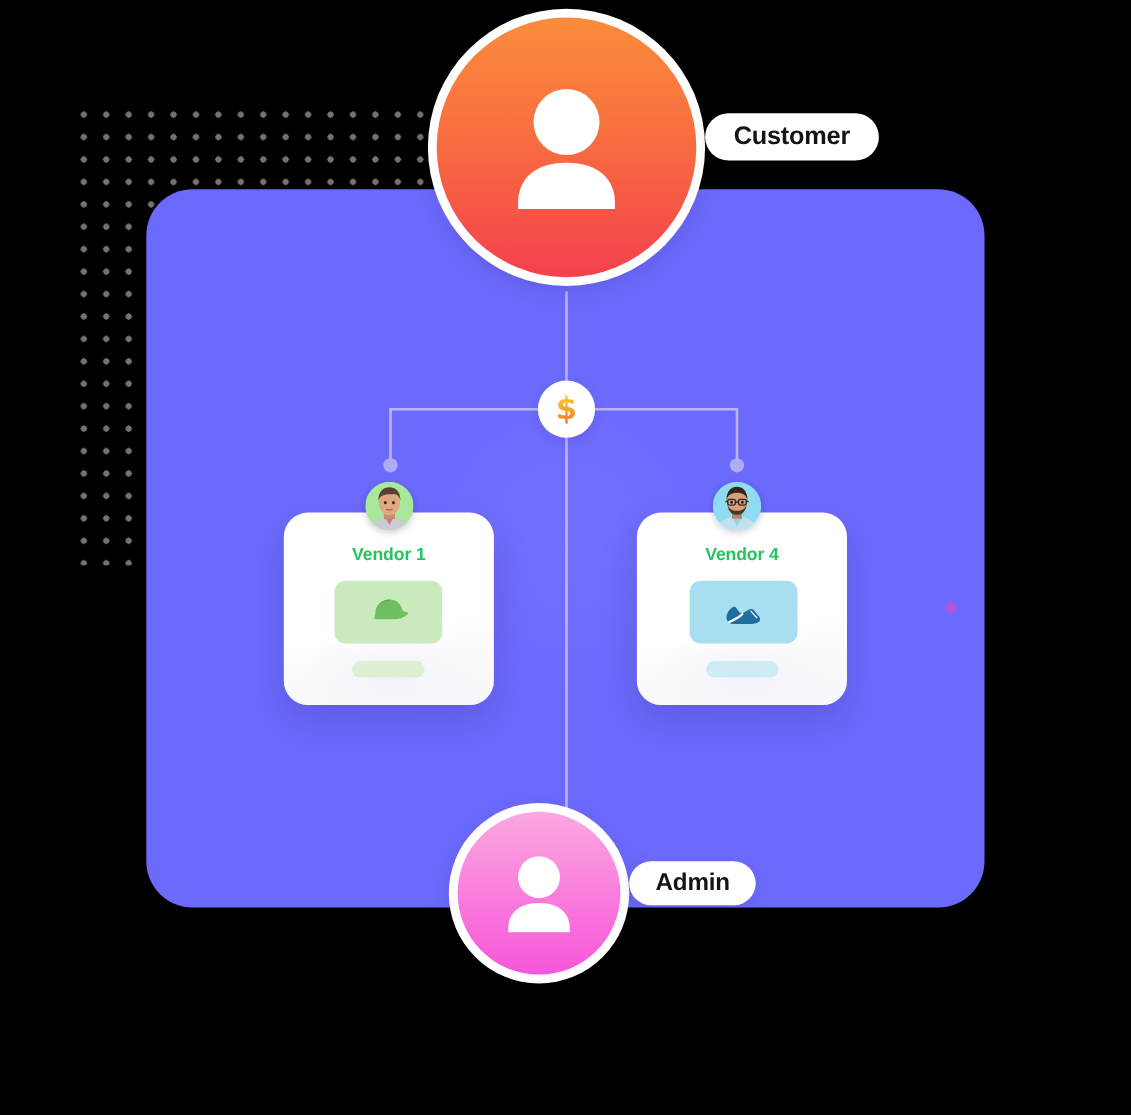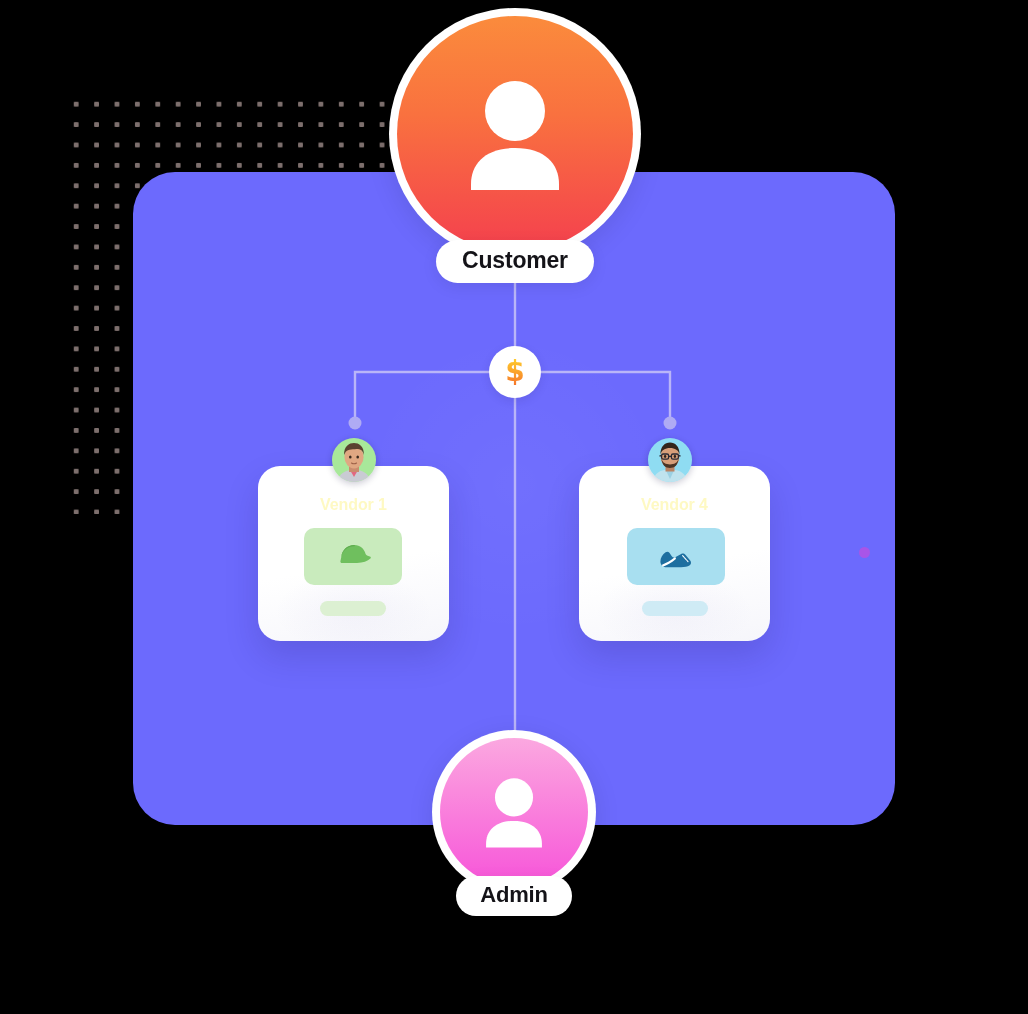--- a/index.html
+++ b/index.html
@@ -75,21 +75,20 @@
     height: 1014px;
     z-index: 5;
     pointer-events: none;
   }
 
   
   .node {
     position: absolute;
     z-index: 20;
     display: flex;
-    flex-direction: column;
     align-items: center;
   }
   .node-ring {
     border-radius: 50%;
     background: #ffffff;
     display: flex;
     align-items: center;
     justify-content: center;
     box-shadow: 0 6px 26px rgba(0,0,0,0.10);
   }
@@ -112,21 +111,21 @@
     box-shadow: 0 4px 16px rgba(0,0,0,0.08);
   }
 
   #node-customer { left: 389px; top: 8px; }
   #node-customer .node-ring { width: 252px; height: 252px; }
   #node-customer .node-circle {
     width: 236px; height: 236px;
     background: linear-gradient(180deg, #FB8B3C 0%, #F9713F 42%, #F4404E 100%);
   }
 
-  #node-admin { left: 432px; top: 730px; }
+  #node-admin { left: 408px; top: 730px; }
   #node-admin .node-ring { width: 164px; height: 164px; }
   #node-admin .node-circle {
     width: 148px; height: 148px;
     background: linear-gradient(180deg, #FBA8E0 0%, #FA8BDD 35%, #F755D9 100%);
   }
   #node-admin .node-pill {
     font-size: 22px;
     padding: 8px 24px 10px 24px;
     margin-top: -18px;
   }
@@ -192,21 +191,21 @@
   #vendor-1 .vendor-avatar { left: 74px; }
   #vendor-2 .vendor-avatar { left: 69px; }
 
   .vendor-name {
     position: absolute;
     top: 58px;
     width: 191px;
     text-align: center;
     font-size: 16px;
     font-weight: bold;
-    color: #fef9c3;
+    color: #22c55e;
     letter-spacing: -0.1px;
   }
 
   .vendor-thumb {
     position: absolute;
     top: 90px;
     width: 98px;
     height: 57px;
     border-radius: 10px;
     display: flex;

